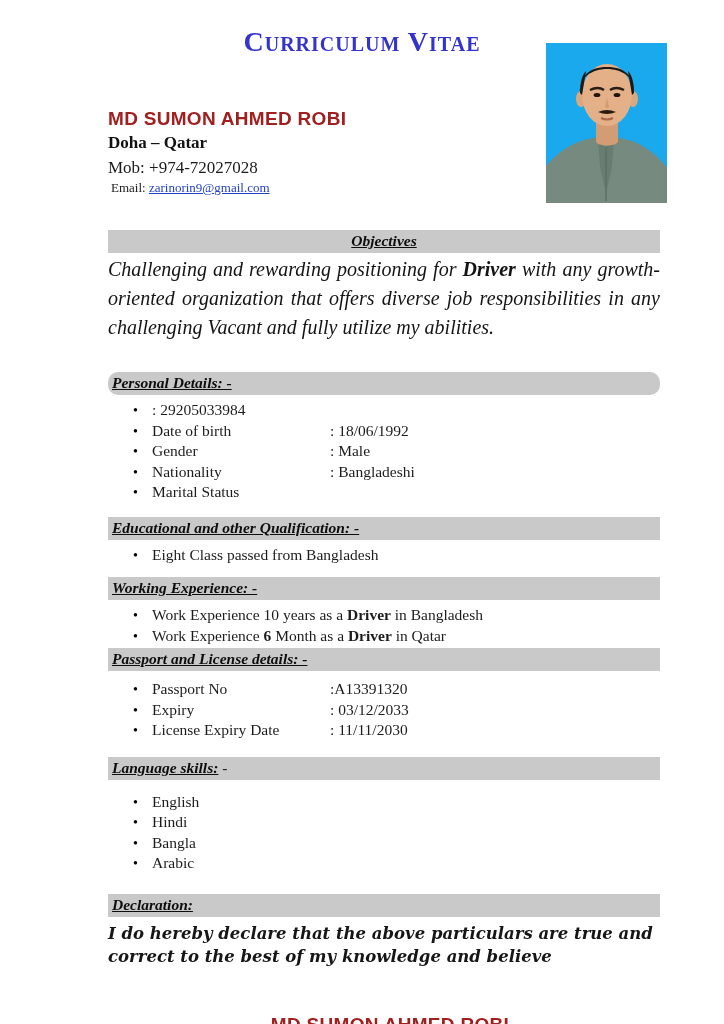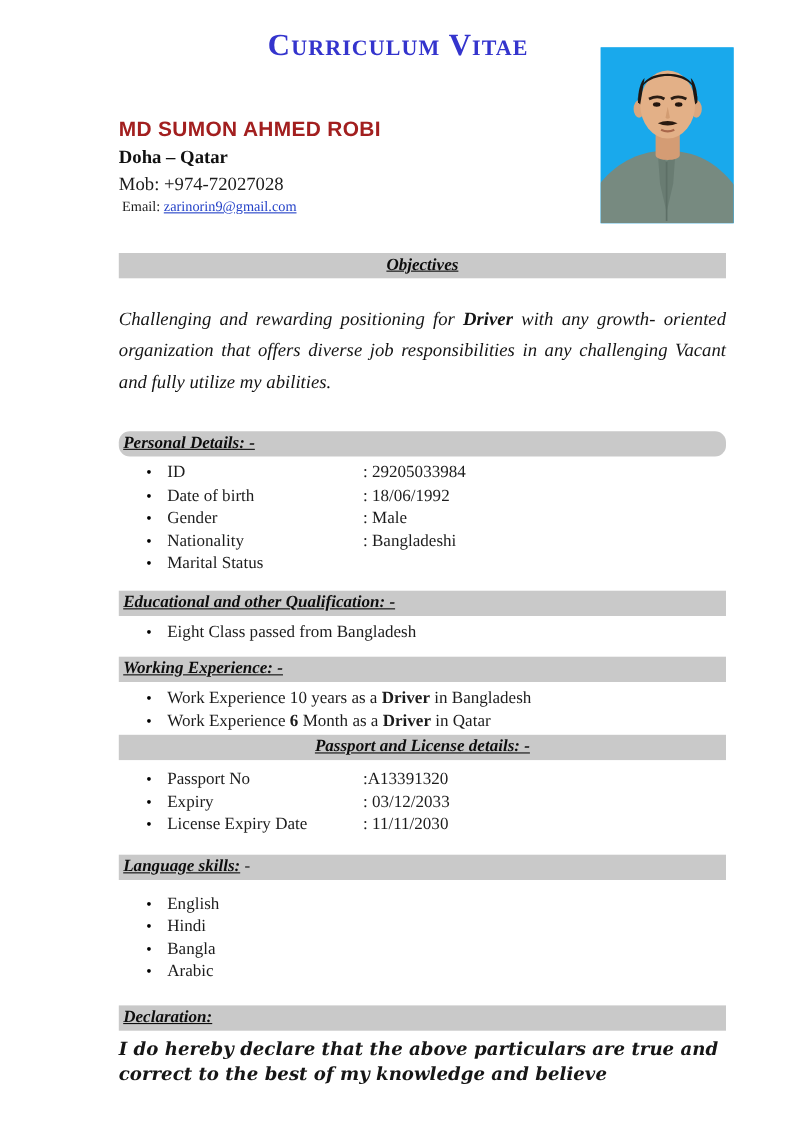--- a/index.html
+++ b/index.html
@@ -41,33 +41,33 @@
     background:#c9c9c9; margin-left:108px; width:552px;
     padding:2px 4px 3px 4px; font-size:15.5px;
   }
   .section-bar .bar-text {
     font-weight:bold; font-style:italic; text-decoration:underline; color:#0d0d0d;
   }
   .section-bar .bar-suffix { font-weight:bold; font-style:italic; }
 
   
   .objective-text {
-    margin-top:22px; font-style:italic; font-size:17px;
+    margin-top:2px; font-style:italic; font-size:20px;
     line-height:29px; text-align:justify; color:#141414;
   }
 
   
   .rows { margin-top:5px; }
   .b-row { display:flex; align-items:baseline; padding-left:25px; line-height:19.5px; font-size:15.5px; }
   .b-row .dot { width:19px; font-size:14px; color:#000; }
   .b-row .lbl { width:178px; }
   .b-row .val { flex:1; }
   .b-row.simple .txt { flex:1; }
 
-  .mt14 { margin-top:14px; } .mt12 { margin-top:12px; } .mt2 { margin-top:2px;text-align:center; }
+  .mt14 { margin-top:14px; } .mt12 { margin-top:12px; } .mt2 { margin-top:2px; }
   .mt16 { margin-top:16px; } .mt20 { margin-top:20px; } .mt30 { margin-top:30px;border-radius:10px; }
   .mt34 { margin-top:34px;text-align:center; } .mt8 { margin-top:8px; }
 
   
   .declaration-text {
     margin-top:5px; font-family:"DejaVu Serif", cursive, serif;
     font-style:italic; font-weight:bold; font-size:16.5px;
     line-height:23px; color:#161616; max-width:560px;
   }
 
@@ -133,21 +133,20 @@
   <div class="content">
     <div class="objective-text"><span>Challenging and rewarding positioning for </span><span style="font-weight: bold;">Driver</span><span> with any growth- oriented organization that offers diverse job responsibilities in any challenging Vacant and fully utilize my abilities.</span></div>
   </div>
 
   <div class="section-bar mt30">
     <span class="bar-text">Personal Details: -</span>
   </div>
   <div class="content rows">
     <div class="b-row">
         <span class="dot">•</span>
-        <span class="lbl">ID</span>
         <span class="val">: 29205033984</span>
       </div>
     <div class="b-row">
         <span class="dot">•</span>
         <span class="lbl">Date of birth</span>
         <span class="val">: 18/06/1992</span>
       </div>
     <div class="b-row">
         <span class="dot">•</span>
         <span class="lbl">Gender</span>

